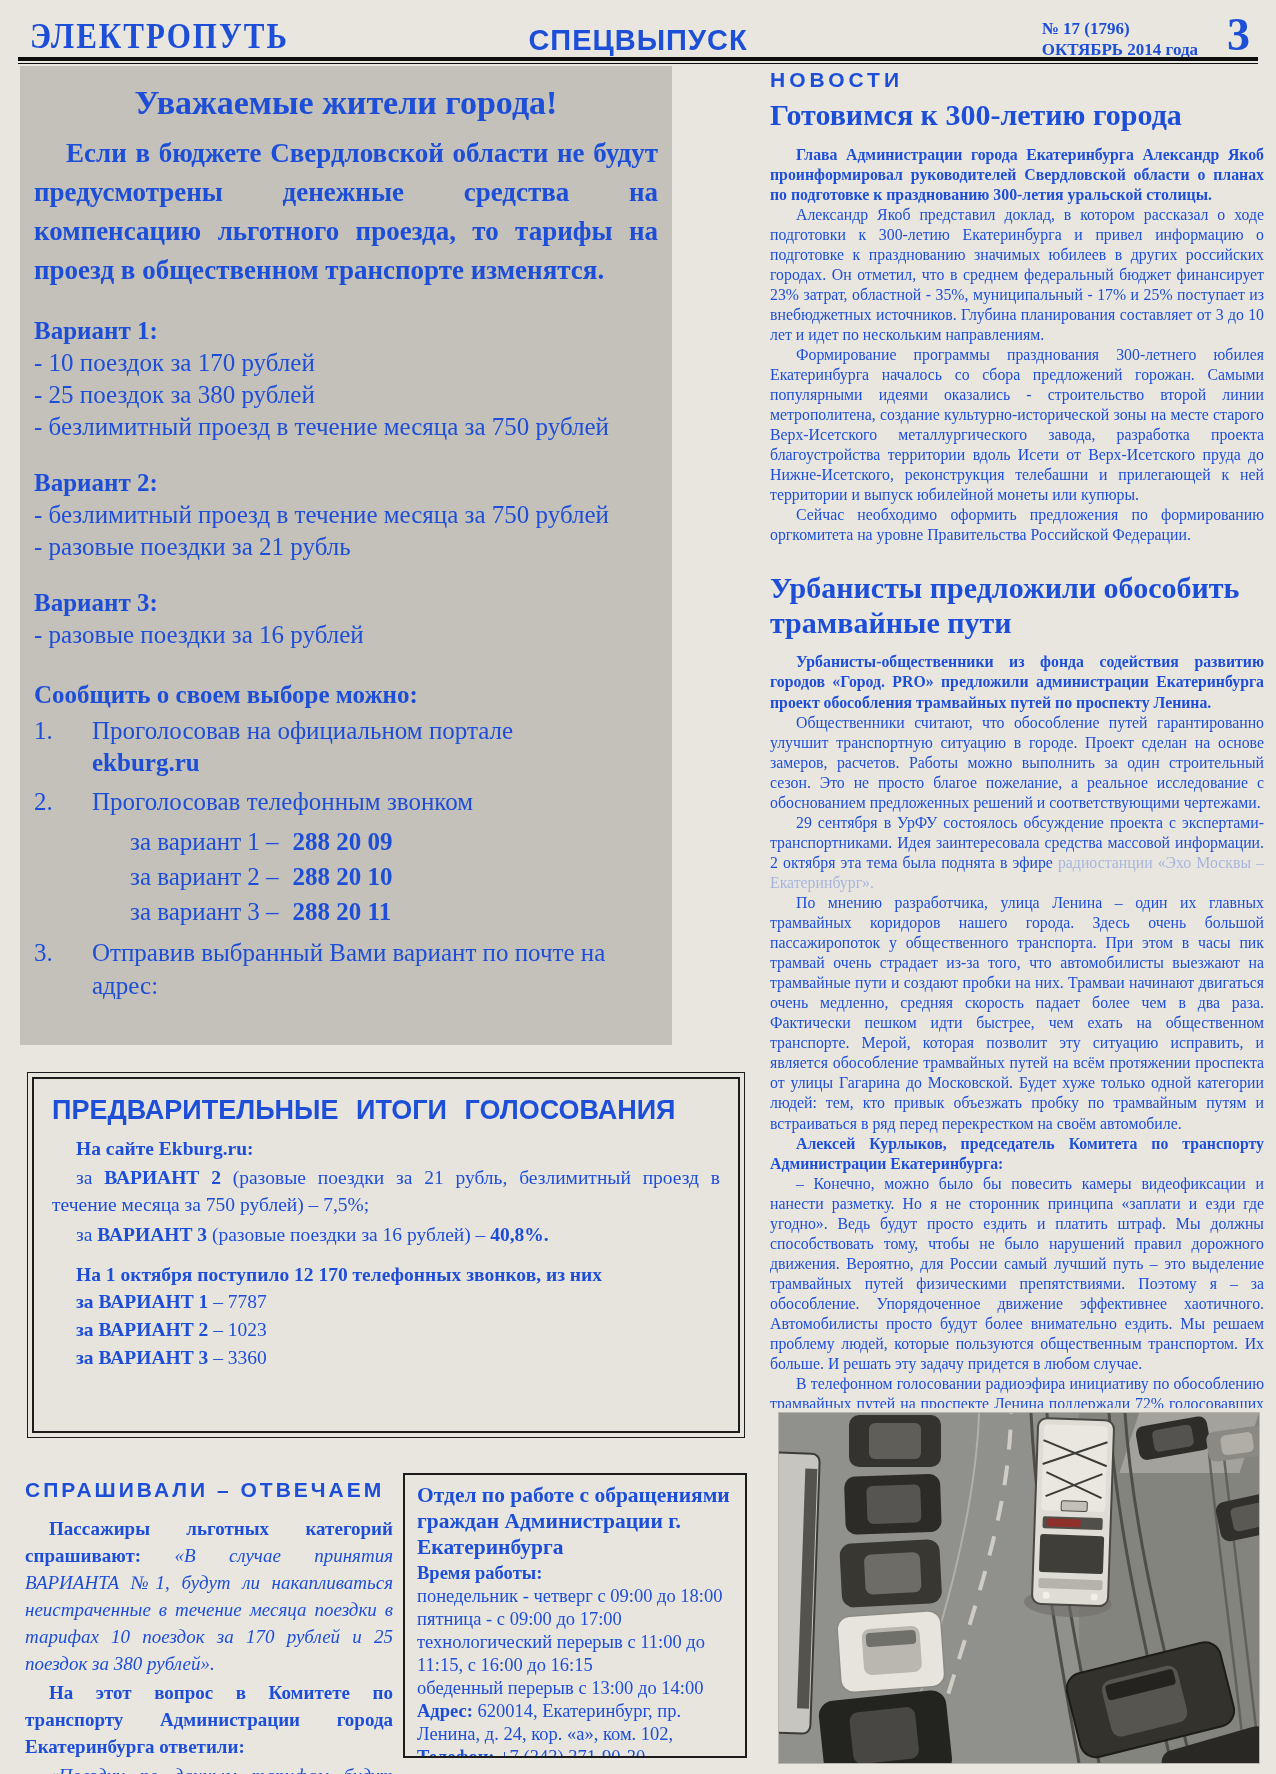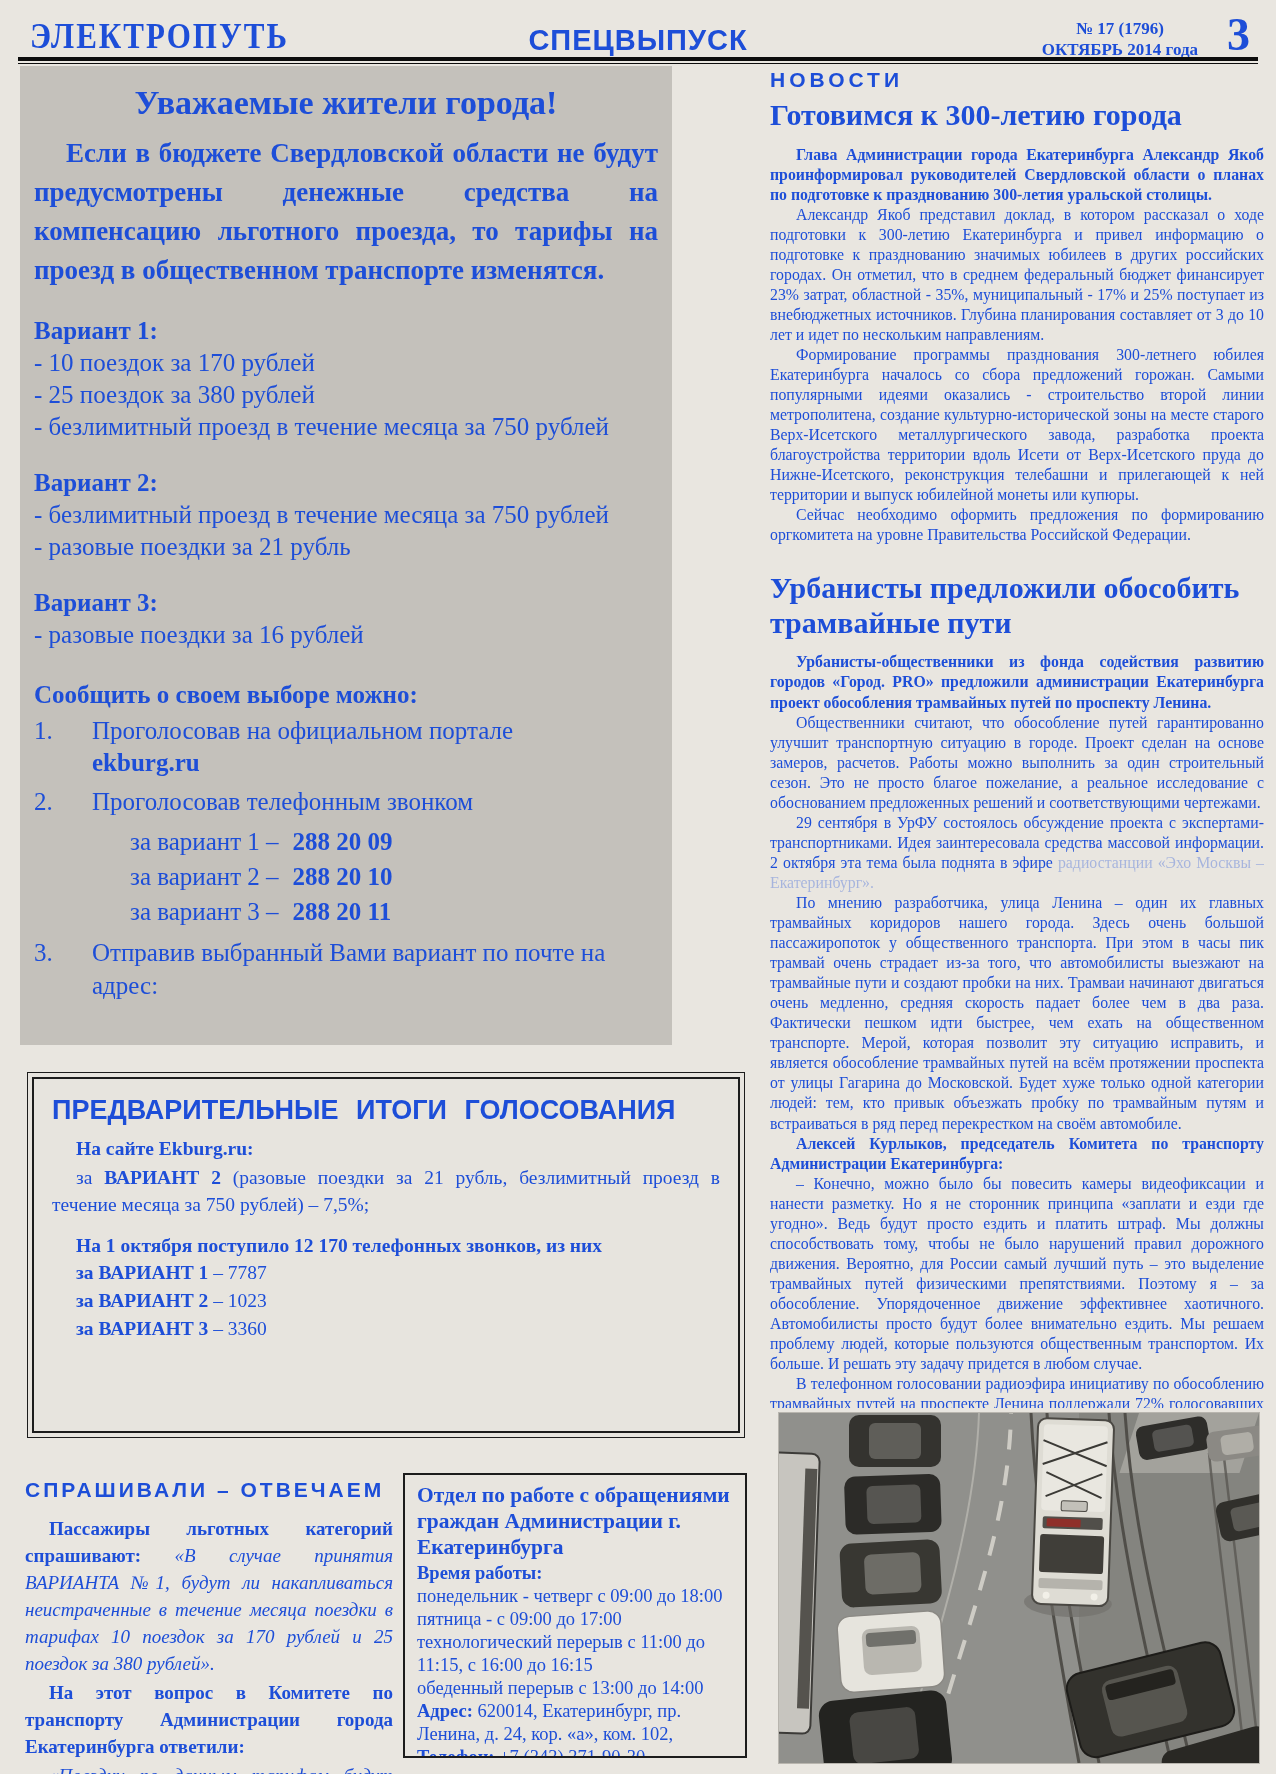--- a/index.html
+++ b/index.html
@@ -7,21 +7,21 @@
     position:relative;width:1276px;height:1774px;margin:0 auto;
     background:#e9e6e0;overflow:hidden;color:#1d4ed8;
     font-family:"Liberation Serif", serif;
   }
   
   .brand{position:absolute;left:30px;top:16px;font-weight:bold;font-size:31px;
     letter-spacing:2px;transform:scaleY(1.15);transform-origin:left top;
     font-family:"Liberation Serif",serif;}
   .issue-type{position:absolute;left:0;right:0;top:24px;text-align:center;
     font-family:"Liberation Sans",sans-serif;font-weight:bold;font-size:29px;letter-spacing:1px;}
-  .issue-info{position:absolute;right:78px;top:18px;text-align:center;
+  .issue-info{position:absolute;right:78px;top:18px;text-align:left;
     font-weight:bold;font-size:17px;line-height:1.25;}
   .page-num{position:absolute;right:26px;top:8px;font-weight:bold;font-size:46px;
     font-family:"Liberation Serif",serif;}
   .rule{position:absolute;left:18px;right:18px;top:57px;height:7px;
     background:linear-gradient(#0d0d0d 0 4px,rgba(0,0,0,0) 4px 6px,#0d0d0d 6px 7px);}
   
   .appeal{position:absolute;left:20px;top:66px;width:652px;height:979px;
     background:#c4c1bb;box-sizing:border-box;padding:6px 14px 0 14px;overflow:hidden;}
   .appeal h1{font-size:34px;text-align:center;margin:12px 0 12px;font-weight:bold;}
   .appeal .intro{font-size:27px;font-weight:bold;text-align:justify;line-height:1.45;
@@ -137,20 +137,23 @@
     </div>
   </section>
 
   <section class="results-outer">
     <div class="results-inner">
       <div class="results-title">ПРЕДВАРИТЕЛЬНЫЕ ИТОГИ ГОЛОСОВАНИЯ</div>
       <div class="results-sub">На сайте Ekburg.ru:</div>
       <p class="results-p">
         <span>за </span><span class="b">ВАРИАНТ 2</span><span> (разовые поездки за 21 рубль, безлимитный проезд в течение месяца за 750 рублей) – </span><span>7,5%;</span>
       </p>
+      <p class="results-p">
+        <span>за </span><span class="b">ВАРИАНТ 3</span><span> (разовые поездки за 16 рублей) – </span><span class="b">40,8%.</span>
+      </p>
       <div class="results-phone-h">На 1 октября поступило 12 170  телефонных звонков, из них</div>
       <div class="results-phone">
         <span class="b">за ВАРИАНТ 1</span><span> – 7787</span>
       </div>
       <div class="results-phone">
         <span class="b">за ВАРИАНТ 2</span><span> – 1023</span>
       </div>
       <div class="results-phone">
         <span class="b">за ВАРИАНТ 3</span><span> – 3360</span>
       </div>

